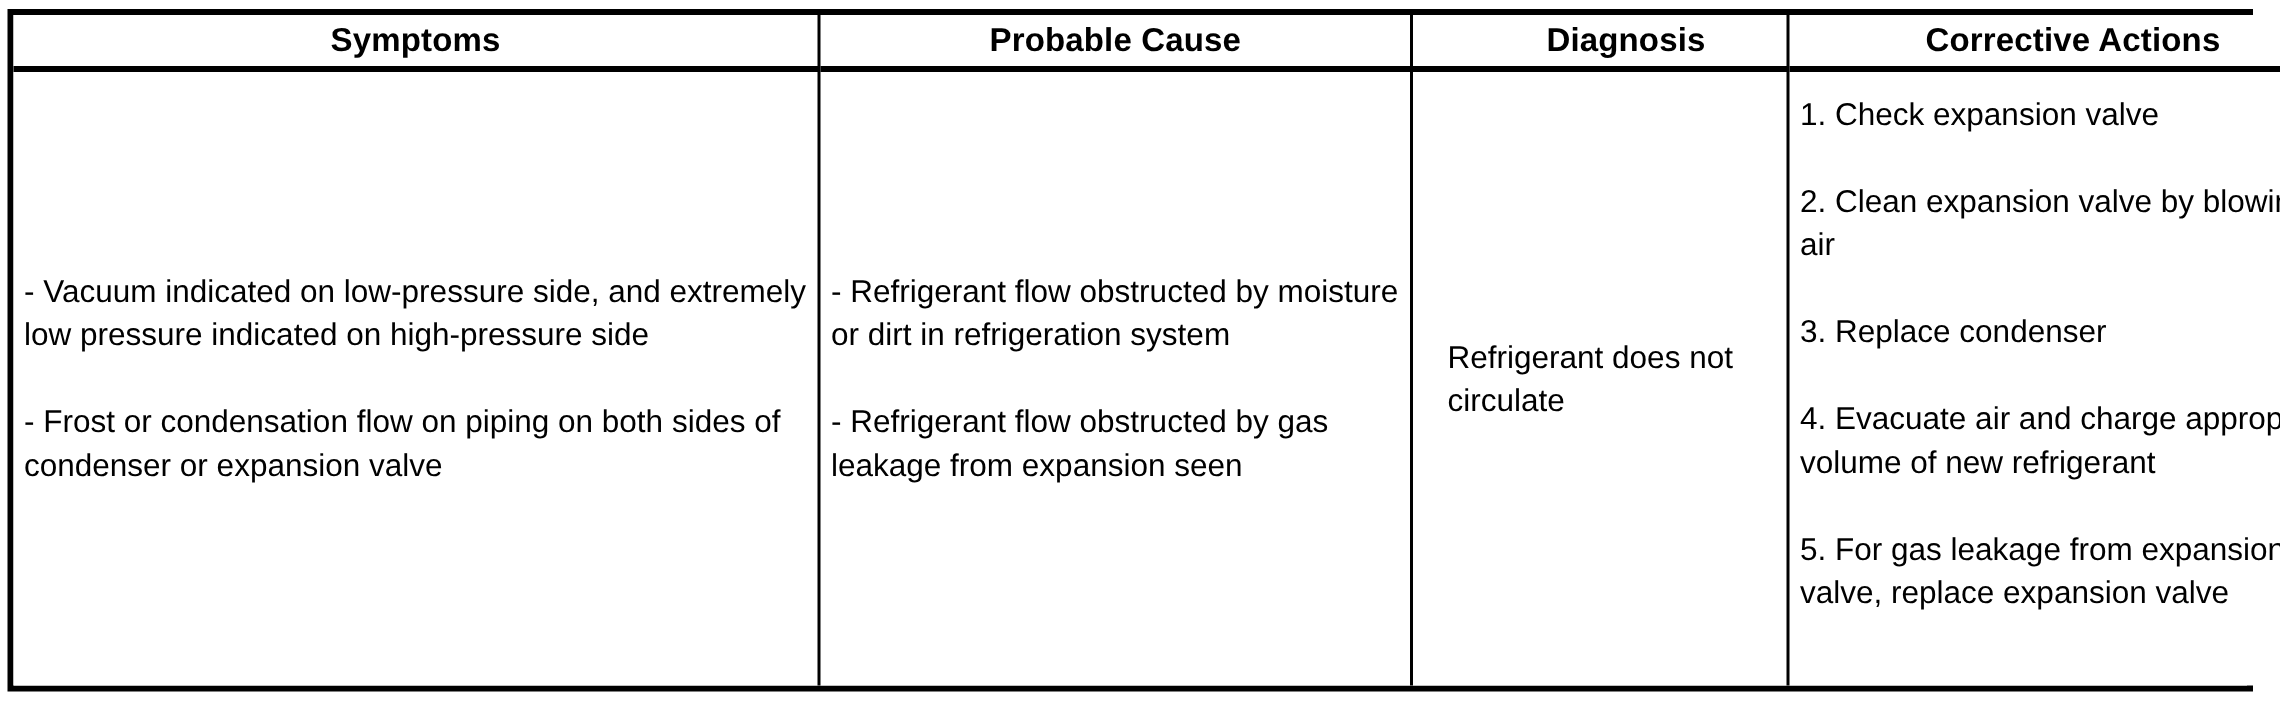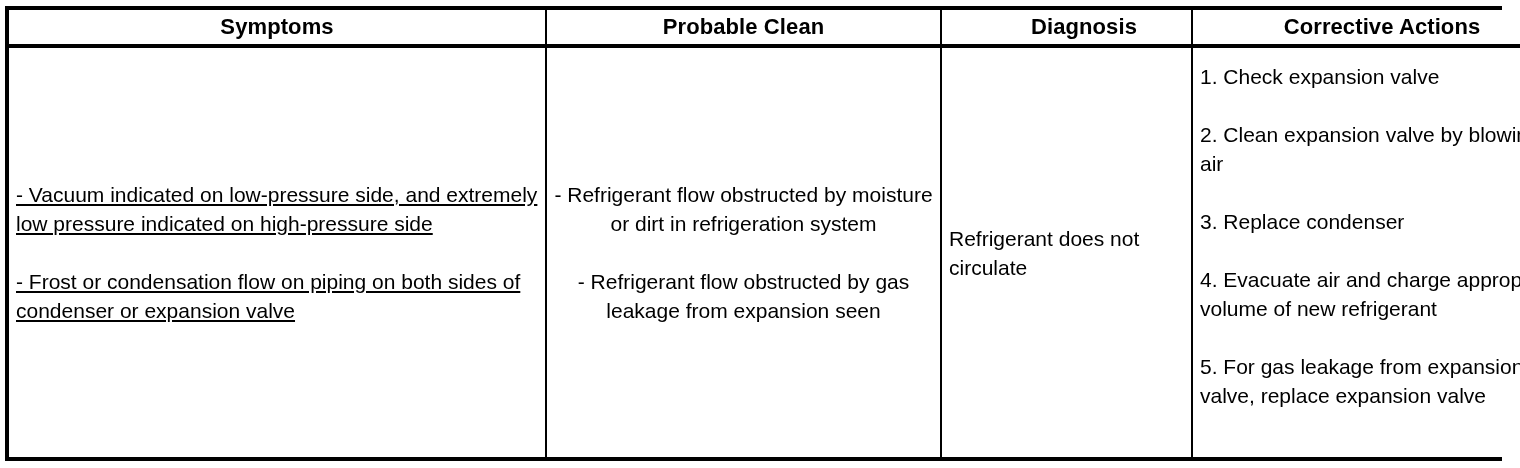--- a/index.html
+++ b/index.html
@@ -66,22 +66,22 @@
     vertical-align: middle;
     font-size: 21px;
     line-height: 29px;
     padding: 4px 7px 4px 7px;
     text-align: left;
   }
   tbody td:last-child {
     border-right: none;
   }
 
-  td.col-symptoms   { width: 528px; text-decoration: underline; }
-  td.col-cause      { width: 385px; text-align: center; }
+  td.col-symptoms   { width: 528px; }
+  td.col-cause      { width: 385px; }
   td.col-diagnosis  { width: 206px; }
   td.col-actions    { width: 370px; vertical-align: top; padding-top: 14px; }
 
   th.col-symptoms   { width: 528px; }
   th.col-cause      { width: 385px; }
   th.col-diagnosis  { width: 206px; padding-left: 39px; }
   th.col-actions    { width: 370px; }
 
   .blocklist {
     margin: 0;
@@ -90,36 +90,36 @@
   }
   .blocklist li {
     margin: 0 0 29px 0;
     padding: 0;
   }
   .blocklist li:last-child {
     margin-bottom: 0;
   }
 
   .plain-text {
-    margin: 0;
+    margin: 16px;
     padding: 0;
   }
 </style>
 </head>
 <body>
 
 <div class="page">
 
   <div class="tbl-wrap">
     <table class="troubleshoot">
 
       <thead>
         <tr>
           <th class="col-symptoms">Symptoms</th>
-          <th class="col-cause">Probable Clean</th>
+          <th class="col-cause">Probable Cause</th>
           <th class="col-diagnosis">Diagnosis</th>
           <th class="col-actions">Corrective Actions</th>
         </tr>
       </thead>
 
       <tbody>
         <tr>
 
           <td class="col-symptoms">
             <ul class="blocklist">

